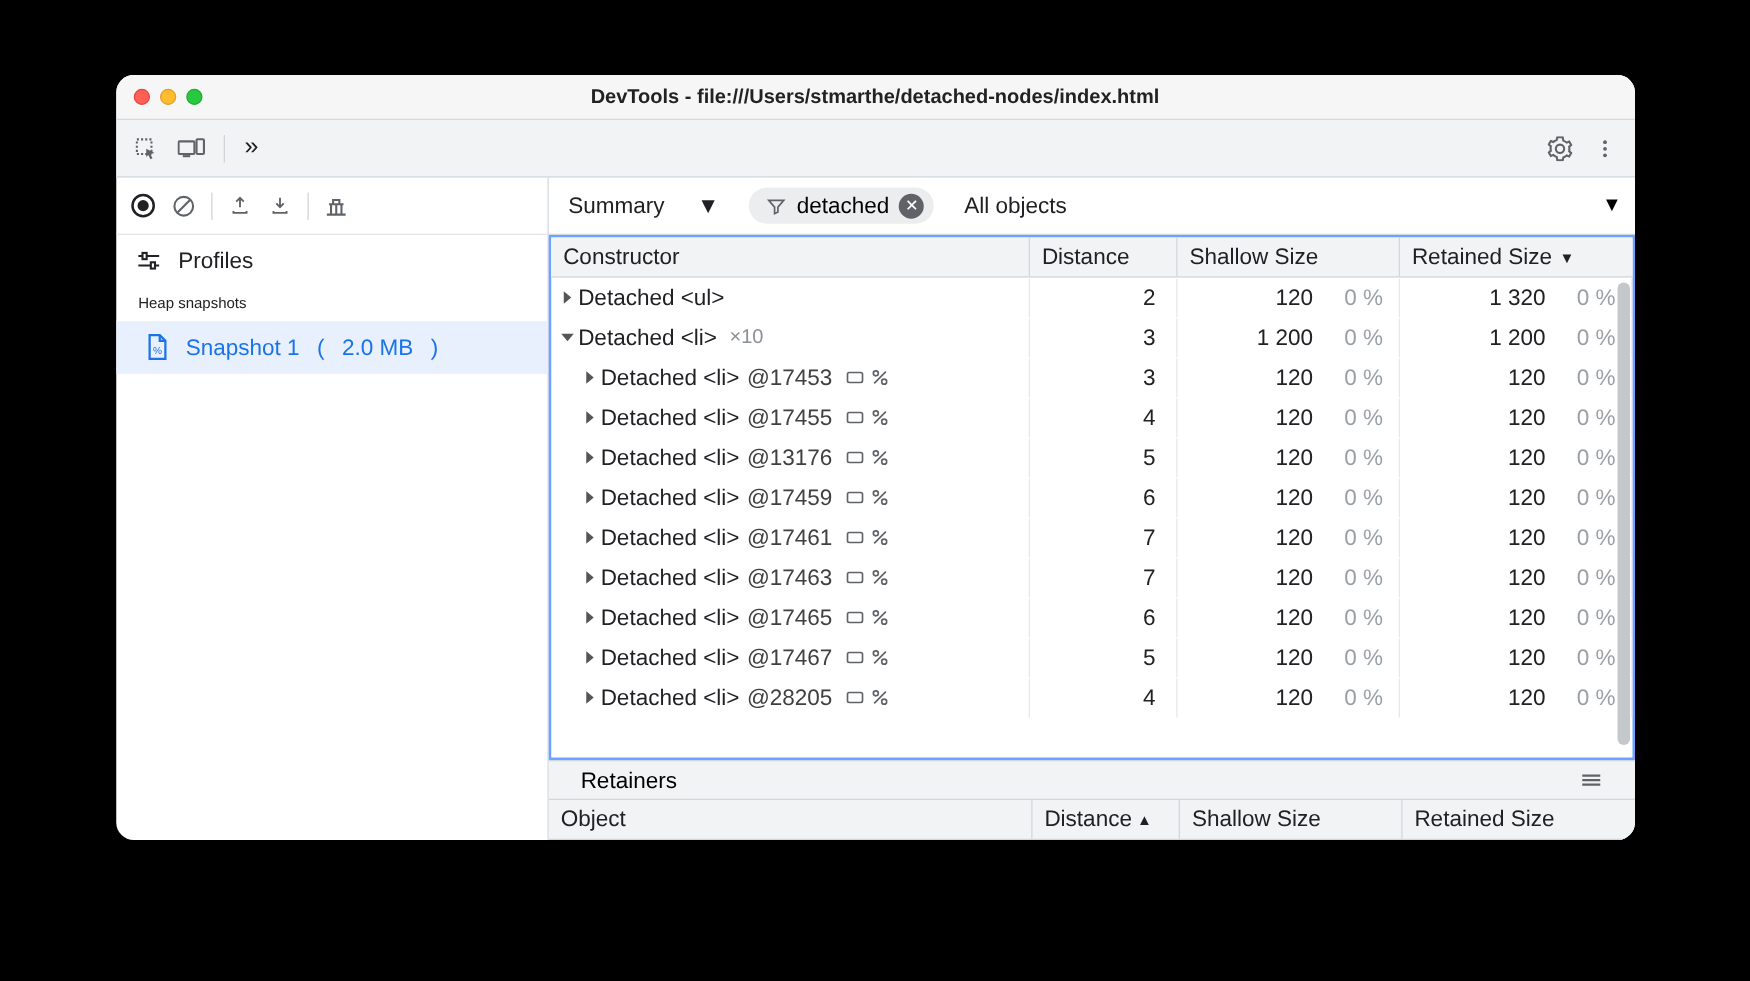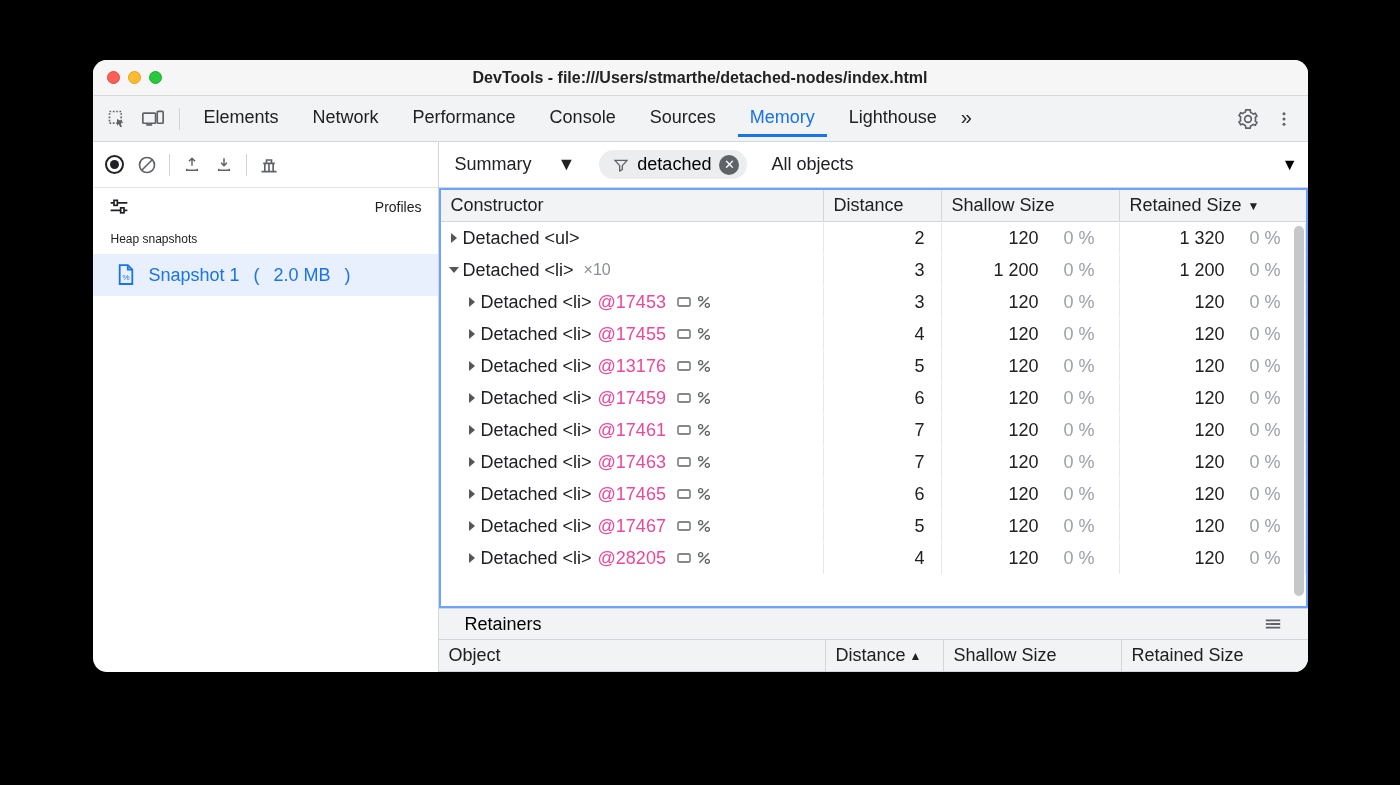--- a/index.html
+++ b/index.html
@@ -59,21 +59,21 @@
   .tab { padding: 6px 12px; font-size: 18px; color:#202124; cursor:pointer; border-bottom:3px solid transparent; }
   .tab.active { color:#1a73e8; border-bottom:3px solid #1a73e8; }
   .tabbar-spacer { flex:1; }
 
   .workspace { flex:1; display:flex; min-height:0; }
 
   .sidebar { width: 346px; border-right:1px solid #d0d7de; display:flex; flex-direction:column; }
   .toolbar { height:46px; display:flex; align-items:center; padding:0 8px; gap:4px; border-bottom:1px solid #e3e6e8; }
   .record-outer { width:19px;height:19px;border:2px solid #202124;border-radius:50%;display:flex;align-items:center;justify-content:center;}
   .record-inner { width:9px;height:9px;background:#202124;border-radius:50%;}
-  .profiles-head { display:flex; align-items:center; gap:14px; padding:10px 16px 6px; font-size:14px; color:#202124;justify-content:space-between; }
+  .profiles-head { display:flex; align-items:center; gap:14px; padding:10px 16px 6px; font-size:18px; color:#202124; }
   .heap-title { padding:10px 18px 8px; font-size:12px; color:#202124; }
   .snapshot-item { display:flex; align-items:center; gap:14px; padding:10px 24px; font-size:18px; color:#1a73e8; background:#e8f0fe; border-radius:0; cursor:pointer;}
 
   .main { flex:1; display:flex; flex-direction:column; min-width:0; position:relative;}
   .controls { height:46px; display:flex; align-items:center; border-bottom:1px solid #d0d7de; padding:0 10px; gap:18px;}
   .select { display:flex; align-items:center; gap:26px; font-size:18px; color:#202124; cursor:pointer; padding:4px 6px;}
   .filter-pill { display:flex; align-items:center; gap:8px; background:#ebedef; border-radius:18px; padding:4px 8px 4px 14px; font-size:18px;}
   .filter-pill .x { width:20px;height:20px;border-radius:50%;background:#5f6368;display:flex;align-items:center;justify-content:center;color:#fff;font-size:13px;}
   .ctrl-spacer{flex:1;}
 
@@ -81,26 +81,26 @@
   .grid-head, .grid-head2 { display:flex; background:#f1f3f4; border-bottom:1px solid #d0d7de; font-size:18px; color:#202124;justify-content:center;}
   .col-c { flex:1; padding:5px 10px; border-right:1px solid #d0d7de;}
   .col-d { width:118px; text-align:left;  padding:5px 10px; border-right:1px solid #d0d7de;}
   .col-s { width:178px; text-align:left;  padding:5px 10px; border-right:1px solid #d0d7de;}
   .col-r { width:186px; text-align:left;  padding:5px 10px; display:flex; align-items:center; gap:6px;}
 
   .grid-body { flex:1; overflow:auto; position:relative;}
   .row { display:flex; font-size:18px; color:#202124; height:32px; align-items:center;}
   .row .col-c { display:flex; align-items:center; gap:6px; border-right:1px solid #e5e7e9;}
   .row .col-d { text-align:right; padding-right:16px; border-right:1px solid #e5e7e9;}
-  .row .col-s, .row .col-r { display:flex; justify-content:flex-end; padding-right:24px; gap:10px; border-right:1px solid #e5e7e9;}
+  .row .col-s, .row .col-r { display:flex; justify-content:flex-end; padding-right:12px; gap:10px; border-right:1px solid #e5e7e9;}
   .row .pct { color:#9aa0a6; width:46px; text-align:right;}
   .tri { width:0;height:0;border-left:6px solid #555;border-top:5px solid transparent;border-bottom:5px solid transparent; }
   .tri.open { transform: rotate(90deg);}
   .indent1{padding-left:10px;} .indent2{padding-left:28px;}
-  .obj-id { color:#ec4899;}
+  .obj-id { color:#404040;}
   .cnt { color:#8a8f96; font-size:16px; margin-left:4px;}
   .rowicons { display:flex; gap:4px; margin-left:4px;}
   .rowicons svg { width:16px;height:16px; color:#5f6368;}
 
   .retainers-head { height:32px; background:#f1f3f4; border-top:1px solid #d0d7de; border-bottom:1px solid #d0d7de; display:flex; align-items:center; justify-content:space-between; padding:0 26px; font-size:18px;}
   .grid-head2 .col-d { display:flex; align-items:center; gap:4px;}
   .sort-arrow{ font-size:12px;}
 
   .vscroll { position:absolute; right:2px; top:4px; bottom:4px; width:10px;}
   .vscroll .thumb { position:absolute; top:0; width:10px; height:370px; background:#c5c8cb; border-radius:6px;}
@@ -129,29 +129,20 @@
         </svg>
     </div>
     <div class="iconbtn">
       <svg width="22" height="20" viewBox="0 0 26 20">
           <rect x="1" y="3" width="15" height="12" rx="1" fill="none" stroke="currentColor" stroke-width="2"></rect>
           <rect x="5" y="16" width="7" height="2" fill="currentColor"></rect>
           <rect x="18" y="1" width="7" height="14" rx="1" fill="none" stroke="currentColor" stroke-width="2"></rect>
         </svg>
     </div>
     <div class="vsep"></div>
-    <div id="tabs-host" style="display:flex; gap:10px;">
-        <div class="tab">Elements</div>
-        <div class="tab">Network</div>
-        <div class="tab">Performance</div>
-        <div class="tab">Console</div>
-        <div class="tab">Sources</div>
-        <div class="tab active">Memory</div>
-        <div class="tab">Lighthouse</div>
-      </div>
     <div class="tab" style="font-size:20px;padding:6px 4px;">»</div>
     <div class="tabbar-spacer"></div>
     <div class="iconbtn">
       <svg width="20" height="20" viewBox="0 0 24 24">
           <path fill="none" stroke="currentColor" stroke-width="2" d="M12 8a4 4 0 1 0 0 8 4 4 0 0 0 0-8zm9 4a8.9 8.9 0 0 0-.2-1.9l2-1.6-2-3.4-2.4 1a9 9 0 0 0-3.2-1.9L14.6 1H9.4l-.6 2.6A9 9 0 0 0 5.6 5.5l-2.4-1-2 3.4 2 1.6A8.9 8.9 0 0 0 3 12c0 .65.07 1.28.2 1.9l-2 1.6 2 3.4 2.4-1a9 9 0 0 0 3.2 1.9L9.4 23h5.2l.6-2.6a9 9 0 0 0 3.2-1.9l2.4 1 2-3.4-2-1.6c.13-.62.2-1.25.2-1.9z"></path>
         </svg>
     </div>
     <div class="iconbtn">
       <svg width="18" height="18" viewBox="0 0 24 24">
           <circle cx="12" cy="5" r="2" fill="currentColor"></circle>

